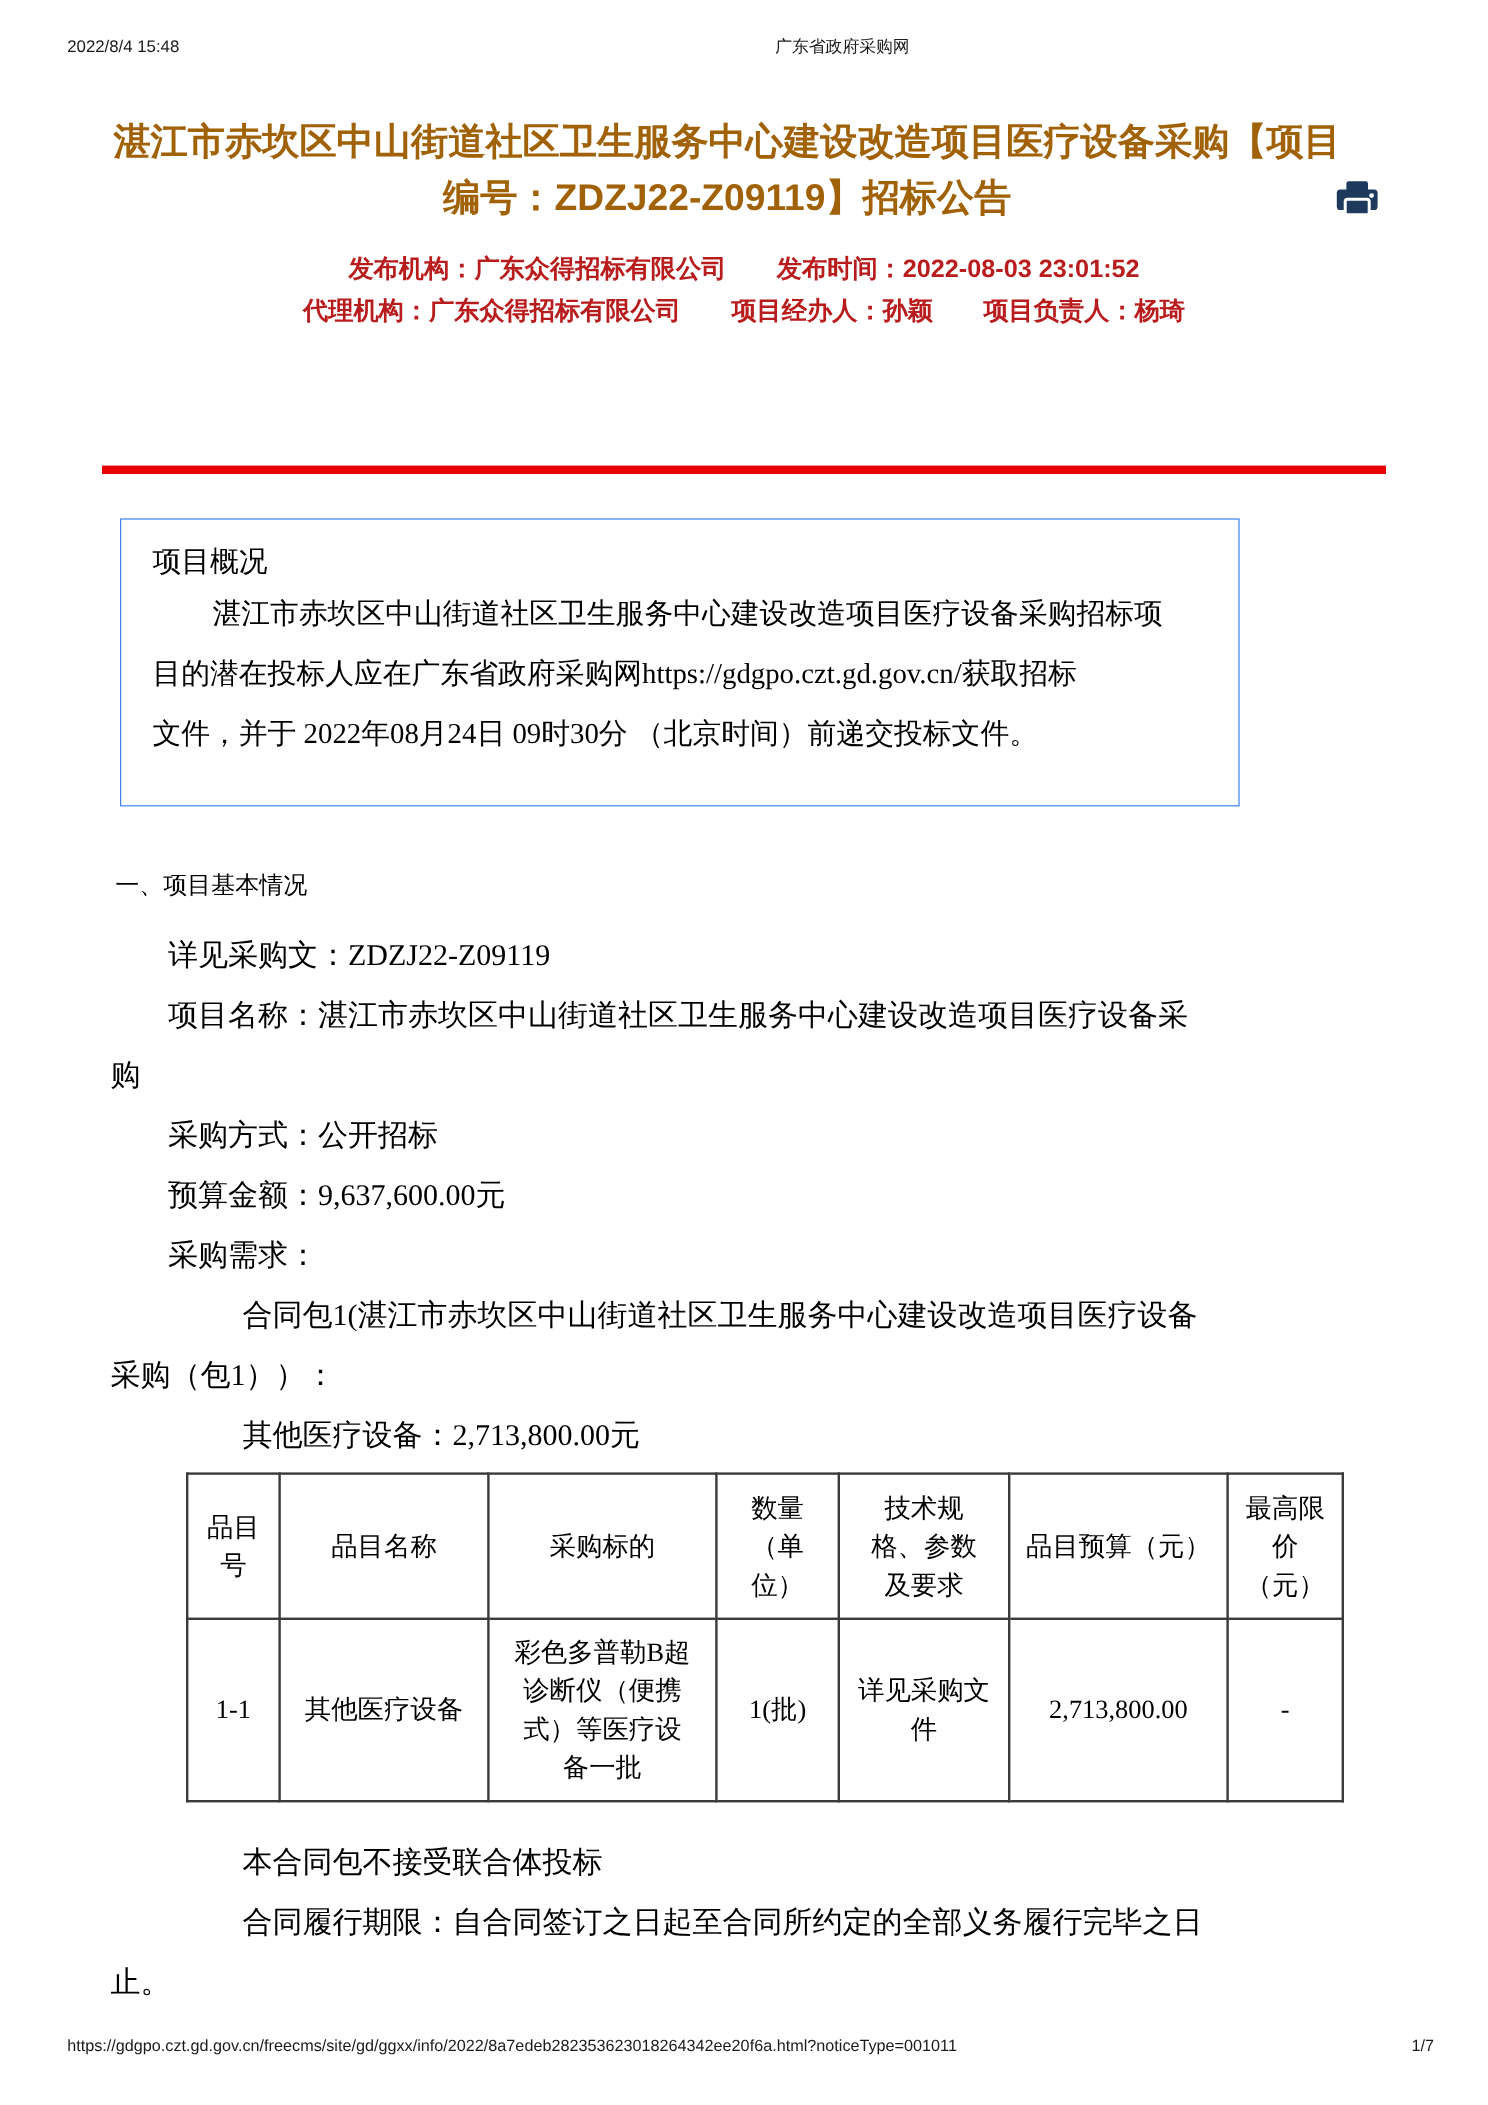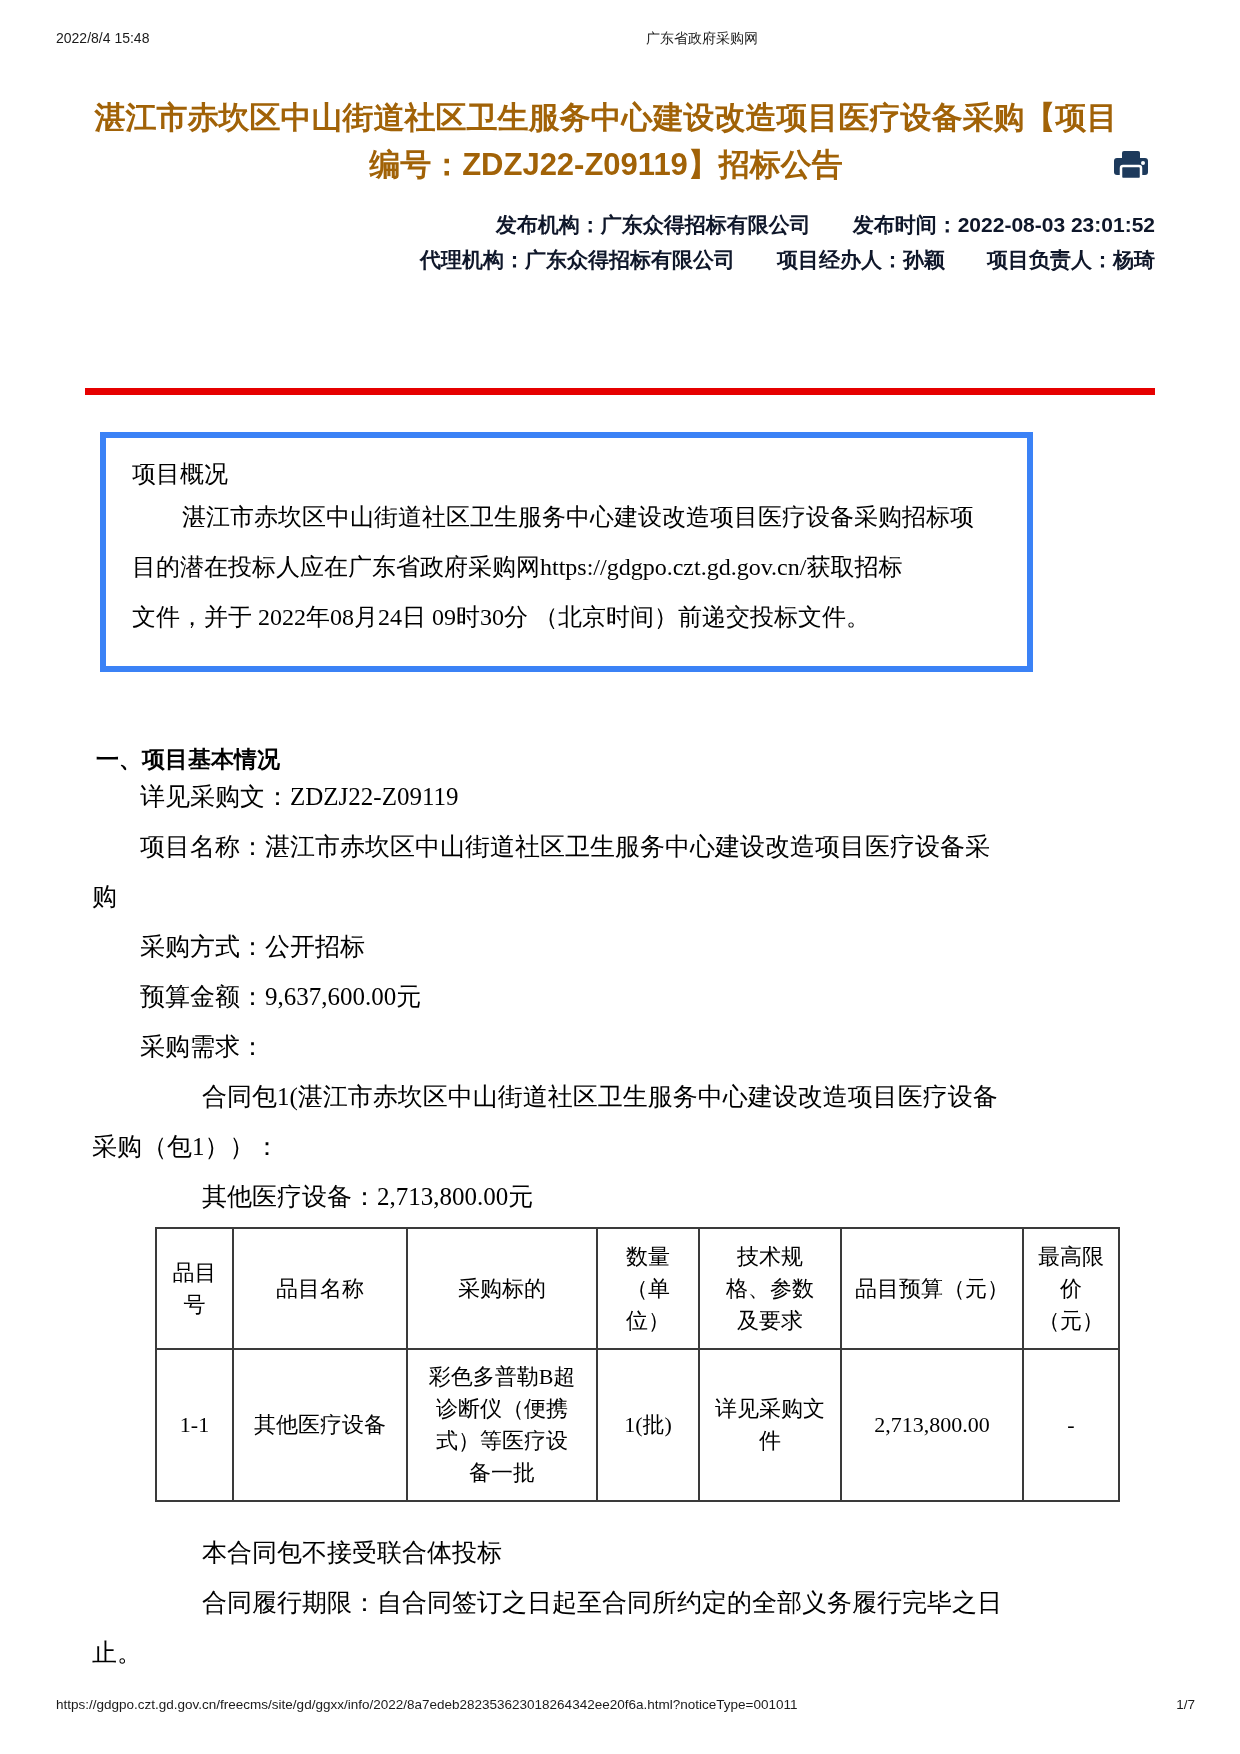--- a/index.html
+++ b/index.html
@@ -17,35 +17,35 @@
   .pf-page{position:absolute;right:45px;top:0;}
 
   
   .title{position:absolute;top:94px;left:71px;width:1070px;margin:0;text-align:center;
          font-family:"Liberation Sans","DejaVu Sans",sans-serif;font-weight:bold;
          font-size:31px;line-height:47px;color:#a16207;}
   .t-line{display:block;}
   .printer{position:absolute;left:1112px;top:150px;width:38px;height:34px;cursor:pointer;}
 
   
-  .meta{position:absolute;top:207px;left:85px;width:1070px;text-align:right;
+  .meta{position:absolute;top:207px;left:85px;width:1070px;text-align:center;
         font-family:"Liberation Sans","DejaVu Sans",sans-serif;font-weight:bold;
-        font-size:21px;line-height:35px;color:#0f172a;}
+        font-size:21px;line-height:35px;color:#b91c1c;}
 
   .rule{position:absolute;top:388px;left:85px;width:1070px;height:7px;background:#e60000;}
 
   
   .ov-box{position:absolute;top:432px;left:100px;width:933px;height:240px;box-sizing:border-box;
-          border:6px solid #3b82f6;padding:18px 26px 0 26px;font-size:24px;}
+          border:1px solid #3b82f6;padding:18px 26px 0 26px;font-size:24px;}
   .ov-heading{line-height:36px;}
   .ov-line{line-height:50px;height:50px;white-space:nowrap;}
   .ov-indent{text-indent:50px;}
 
   
-  .sec-heading{position:absolute;top:740px;left:96px;margin:0;font-size:23px;font-weight:bold;line-height:40px;}
+  .sec-heading{position:absolute;top:718px;left:96px;margin:0;font-size:20px;font-weight:normal;line-height:40px;}
   .body-block{position:absolute;top:772px;left:92px;width:1060px;font-size:25px;}
   .after-block{position:absolute;top:1528px;left:92px;width:1060px;font-size:25px;}
   .b-line{line-height:50px;height:50px;white-space:nowrap;}
   .ind1{padding-left:48px;}
   .ind2{padding-left:110px;}
 
   
   .spec-table{position:absolute;top:1227px;left:155px;border-collapse:collapse;table-layout:fixed;
               font-size:22px;}
   .spec-table th,.spec-table td{border:2px solid #3a3a3a;text-align:center;vertical-align:middle;

